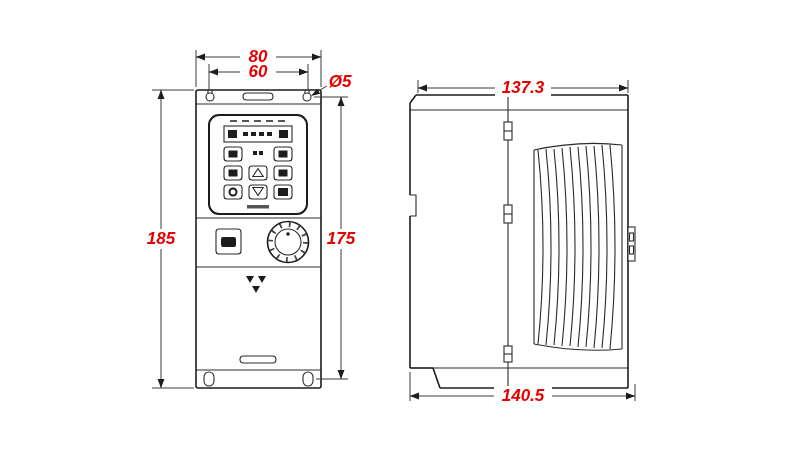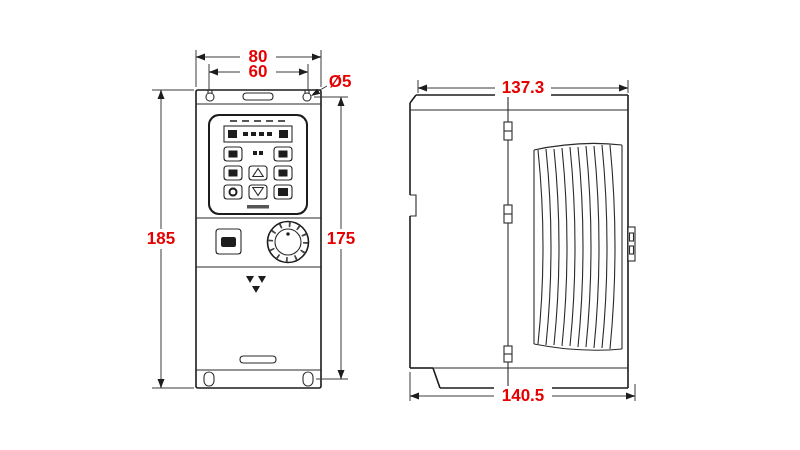--- a/index.html
+++ b/index.html
@@ -1,18 +1,18 @@
 <!DOCTYPE html>
 <html style="--red: #e60000; --line: #1c1c1c; --bg: #ffffff;"><head>
 <meta charset="utf-8">
 <style>
   :root { --red:#e60000; --line:#1c1c1c; --bg:#ffffff; }
   html,body { margin:0; padding:0; background:var(--bg); }
   .canvas { position:relative; width:728px; height:450px; background:var(--bg); overflow:hidden;
-            font-family:"Liberation Sans", sans-serif; }
+            font-family:"Liberation Sans", sans-serif;font-style:italic; }
   svg { display:block; }
   .outline  { fill:#ffffff; stroke:var(--line); stroke-width:1.6; }
   .outline2 { fill:#ffffff; stroke:var(--line); stroke-width:2; }
   .thin     { fill:none; stroke:#2a2a2a; stroke-width:1.1; }
   .thinf    { fill:#ffffff; stroke:#2a2a2a; stroke-width:1.1; }
   .dark     { fill:#1d1d1d; stroke:none; }
   .gray     { fill:#555555; stroke:none; }
   .dim-line { stroke:#3a3a3a; stroke-width:1; fill:none; }
   .arrow    { fill:#1d1d1d; stroke:none; }
   .mask     { fill:#ffffff; stroke:none; }

